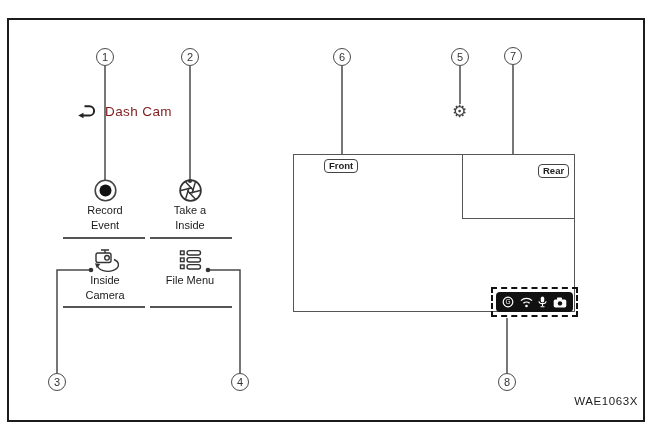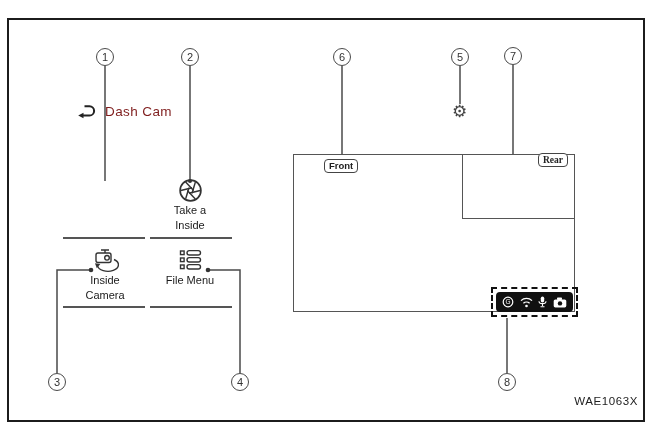--- a/index.html
+++ b/index.html
@@ -67,20 +67,30 @@
   </svg>
 
   <span class="abs" style="left:76px;top:102px;">
     <svg width="21" height="18" viewBox="0 0 21 18" stroke="#222" stroke-width="2" fill="none">
       <path d="M6 13.5 H13.5 A4.6 4.6 0 0 0 13.5 4.3 H8.5"></path>
       <polygon points="7.5,10.8 2.2,13.5 7.5,16.2" fill="#222" stroke="none"></polygon>
     </svg>
   </span>
   <div id="panel-title" class="abs" style="left:105px;top:104px;">Dash Cam</div>
 
+  <div class="abs menu-item" style="left:63px;top:177px;">
+    <span class="ic">
+      <svg width="25" height="25" viewBox="0 0 25 25">
+        <circle cx="12.5" cy="12.5" r="10.3" fill="none" stroke="#444" stroke-width="1.6"></circle>
+        <circle cx="12.5" cy="12.5" r="6" fill="#111"></circle>
+      </svg>
+    </span>
+    <span class="lbl">Record</span>
+    <span class="lbl">Event</span>
+  </div>
 
   <div class="abs menu-item" style="left:148px;top:177px;align-items:center;">
     <span class="ic">
       <svg width="25" height="25" viewBox="0 0 24 24" stroke="#333" stroke-width="1.4" fill="none">
         <circle cx="12" cy="12" r="10" stroke-width="1.6"></circle>
         <path d="M21.3 12 L10.5 14.6"></path>
         <path d="M16.65 20.05 L9 12"></path>
         <path d="M7.35 20.05 L10.5 9.4"></path>
         <path d="M2.7 12 L13.5 9.4"></path>
         <path d="M7.35 3.95 L15 12"></path>
@@ -126,21 +136,21 @@
   <div class="abs divider" style="left:63px;top:306px;width:82px;"></div>
   <div class="abs divider" style="left:150px;top:306px;width:82px;"></div>
 
   <span id="gear" class="abs" style="left:452px;top:103px;">⚙</span>
 
   <div id="screen" class="abs" style="left:293px;top:154px;width:282px;height:158px;"></div>
 
   <div id="rear-box" class="abs" style="left:462px;top:155px;width:112px;height:64px;"></div>
 
   <span class="badge abs" style="left:284px;top:159px;margin-left:40px;">Front</span>
-  <span class="badge abs" style="left:538px;top:153px;font-family:Liberation Serif, serif;">Rear</span>
+  <span class="badge abs" style="left:538px;top:164px;">Rear</span>
 
   <div id="status-dash" class="abs" style="left:491px;top:287px;width:87px;height:30px;"></div>
   <div id="status-pill" class="abs" style="left:496px;top:292px;width:77px;height:20px;">
     <span class="st-ic">
       <svg width="12" height="12" viewBox="0 0 12 12">
         <circle cx="6" cy="6" r="4.8" fill="none" stroke="#fff" stroke-width="1.2"></circle>
         <text x="6" y="8.3" text-anchor="middle" font-size="6.5" fill="#fff" font-family="Liberation Sans, sans-serif">G</text>
       </svg>
     </span>
     <span class="st-ic">

